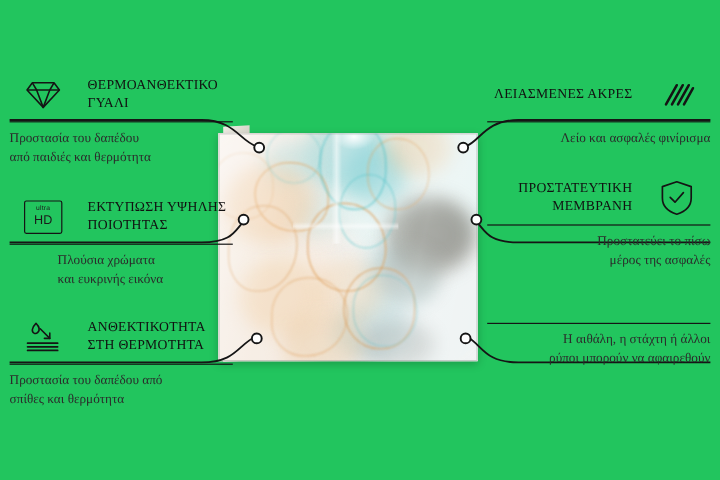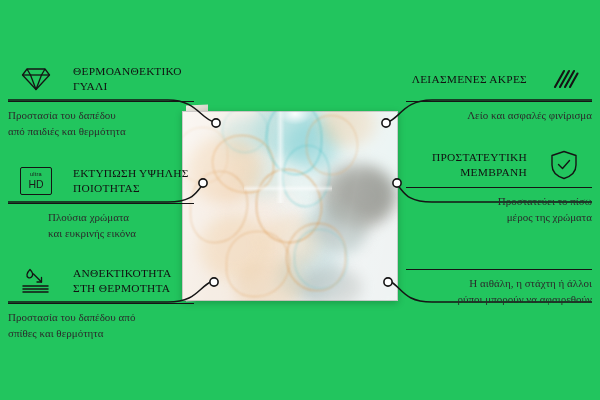--- a/index.html
+++ b/index.html
@@ -319,21 +319,21 @@
       <span class="feat-icon">
         <svg width="28" height="30" viewBox="0 0 28 30" fill="none" stroke="#141414" stroke-width="1.4" stroke-linejoin="round" stroke-linecap="round">
           <path d="M14 1.5 L26 5.5 V15 C26 22 20.5 26.5 14 28.5 C7.5 26.5 2 22 2 15 V5.5 Z"></path>
           <path d="M8.5 14.5 L12.5 18.5 L19.5 10.5"></path>
         </svg>
       </span>
       <span class="feat-title">ΠΡΟΣΤΑΤΕΥΤΙΚΗ ΜΕΜΒΡΑΝΗ</span>
     </div>
     <div class="feat-rule"></div>
     <div class="feat-desc" style="white-space: pre-line;">Προστατεύει το πίσω
-μέρος της χρώματα</div>
+μέρος της ασφαλές</div>
   </div>
 
   <div class="feature right f-clean">
     <div class="feat-rule"></div>
     <div class="feat-desc" style="white-space: pre-line;">Η αιθάλη, η στάχτη ή άλλοι
 ρύποι μπορούν να αφαιρεθούν</div>
   </div>
 
 </div>
 

